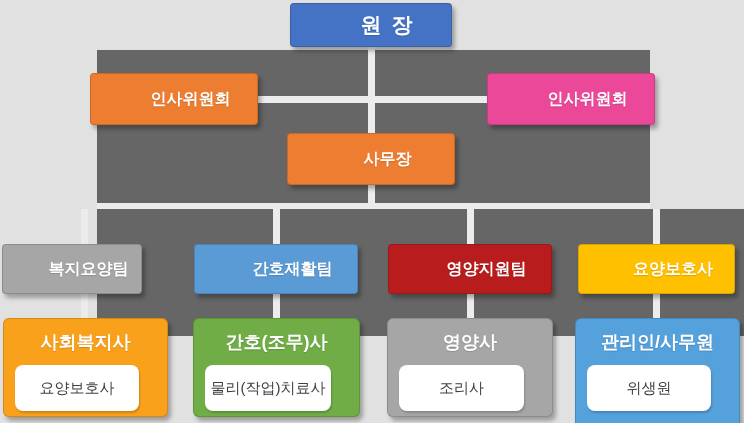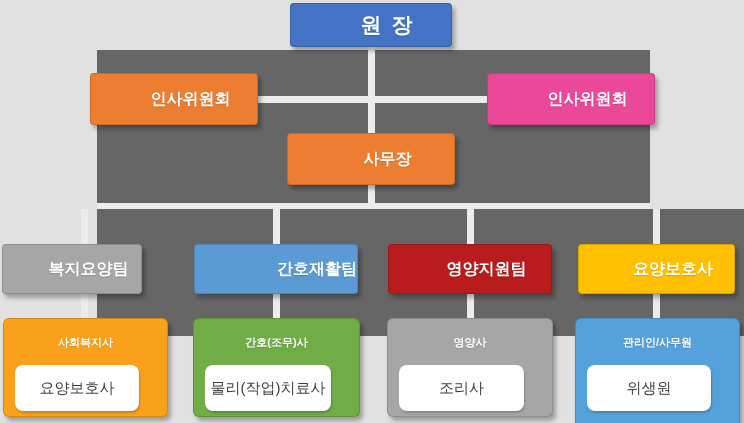--- a/index.html
+++ b/index.html
@@ -24,21 +24,21 @@
   .staff-box{
     position:absolute;
     border-radius:6px;
     border:1px solid rgba(0,0,0,0.15);
     box-shadow:3px 4px 4px rgba(0,0,0,0.30);
     box-sizing:border-box;
     color:#ffffff;font-weight:bold;
   }
   .staff-head{
     height:46px;display:flex;align-items:center;justify-content:center;
-    font-size:11px;text-shadow:0 1px 1px rgba(0,0,0,0.15);
+    font-size:18px;text-shadow:0 1px 1px rgba(0,0,0,0.15);
   }
   .staff-inner{
     position:absolute;left:11px;right:28px;top:46px;height:46px;
     background:#ffffff;border-radius:8px;
     display:flex;align-items:center;justify-content:center;
     color:#3f3f3f;font-size:15px;font-weight:normal;
     box-shadow:1px 2px 2px rgba(0,0,0,0.18);
   }
 </style>
 </head>
@@ -74,21 +74,21 @@
     <span class="lbl">인사위원회</span>
   </div>
 
   <div class="box mid" style="left: 287px; top: 133px; width: 168px; height: 52px; background-color: rgb(237, 125, 49);">
     <span class="lbl">사무장</span>
   </div>
 
   <div class="box team" style="left: 2px; top: 244px; width: 140px; height: 50px; background-color: rgb(166, 166, 166);">
     <span class="lbl">복지요양팀</span>
   </div>
-  <div class="box team" style="left: 194px; top: 244px; width: 164px; height: 50px; background-color: rgb(91, 155, 213); justify-content: flex-end;">
+  <div class="box team" style="left: 194px; top: 244px; width: 164px; height: 50px; background-color: rgb(91, 155, 213);">
     <span class="lbl">간호재활팀</span>
   </div>
   <div class="box team" style="left: 388px; top: 244px; width: 164px; height: 50px; background-color: #b91c1c;">
     <span class="lbl">영양지원팀</span>
   </div>
   <div class="box team" style="left: 578px; top: 244px; width: 157px; height: 50px; background-color: rgb(255, 192, 0);">
     <span class="lbl">요양보호사</span>
   </div>
 
   <div class="staff-box" style="left: 3px; top: 318px; width: 165px; height: 99px; background-color: rgb(249, 161, 27);">

